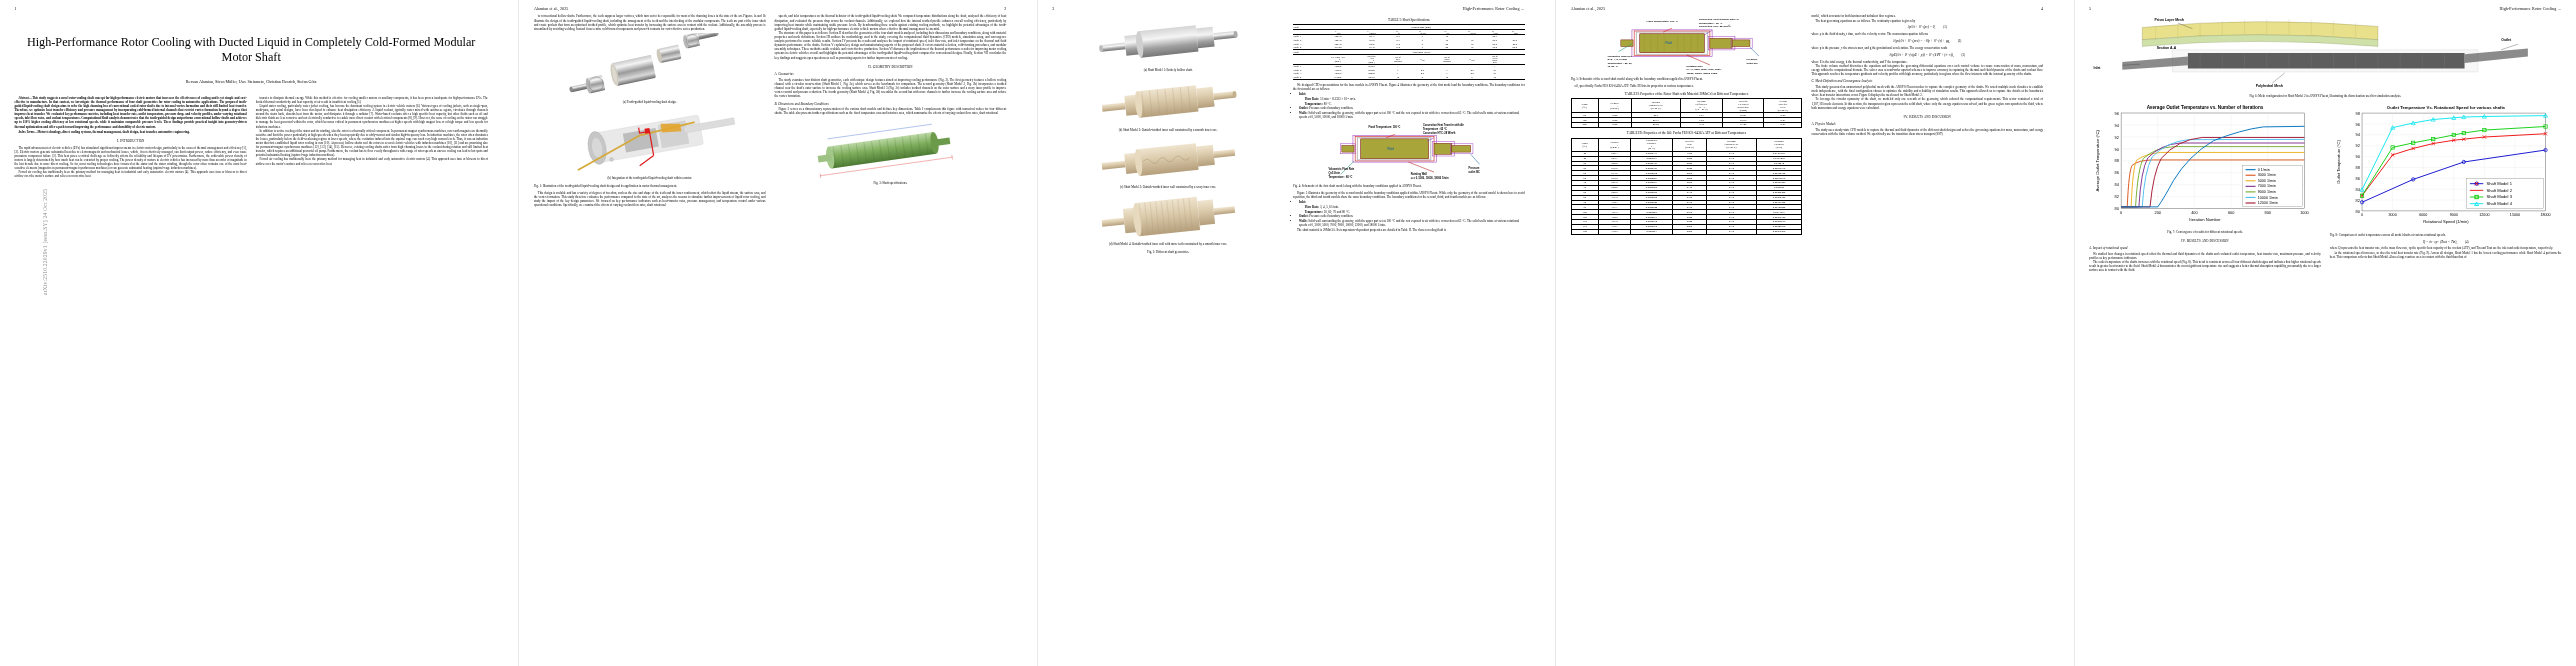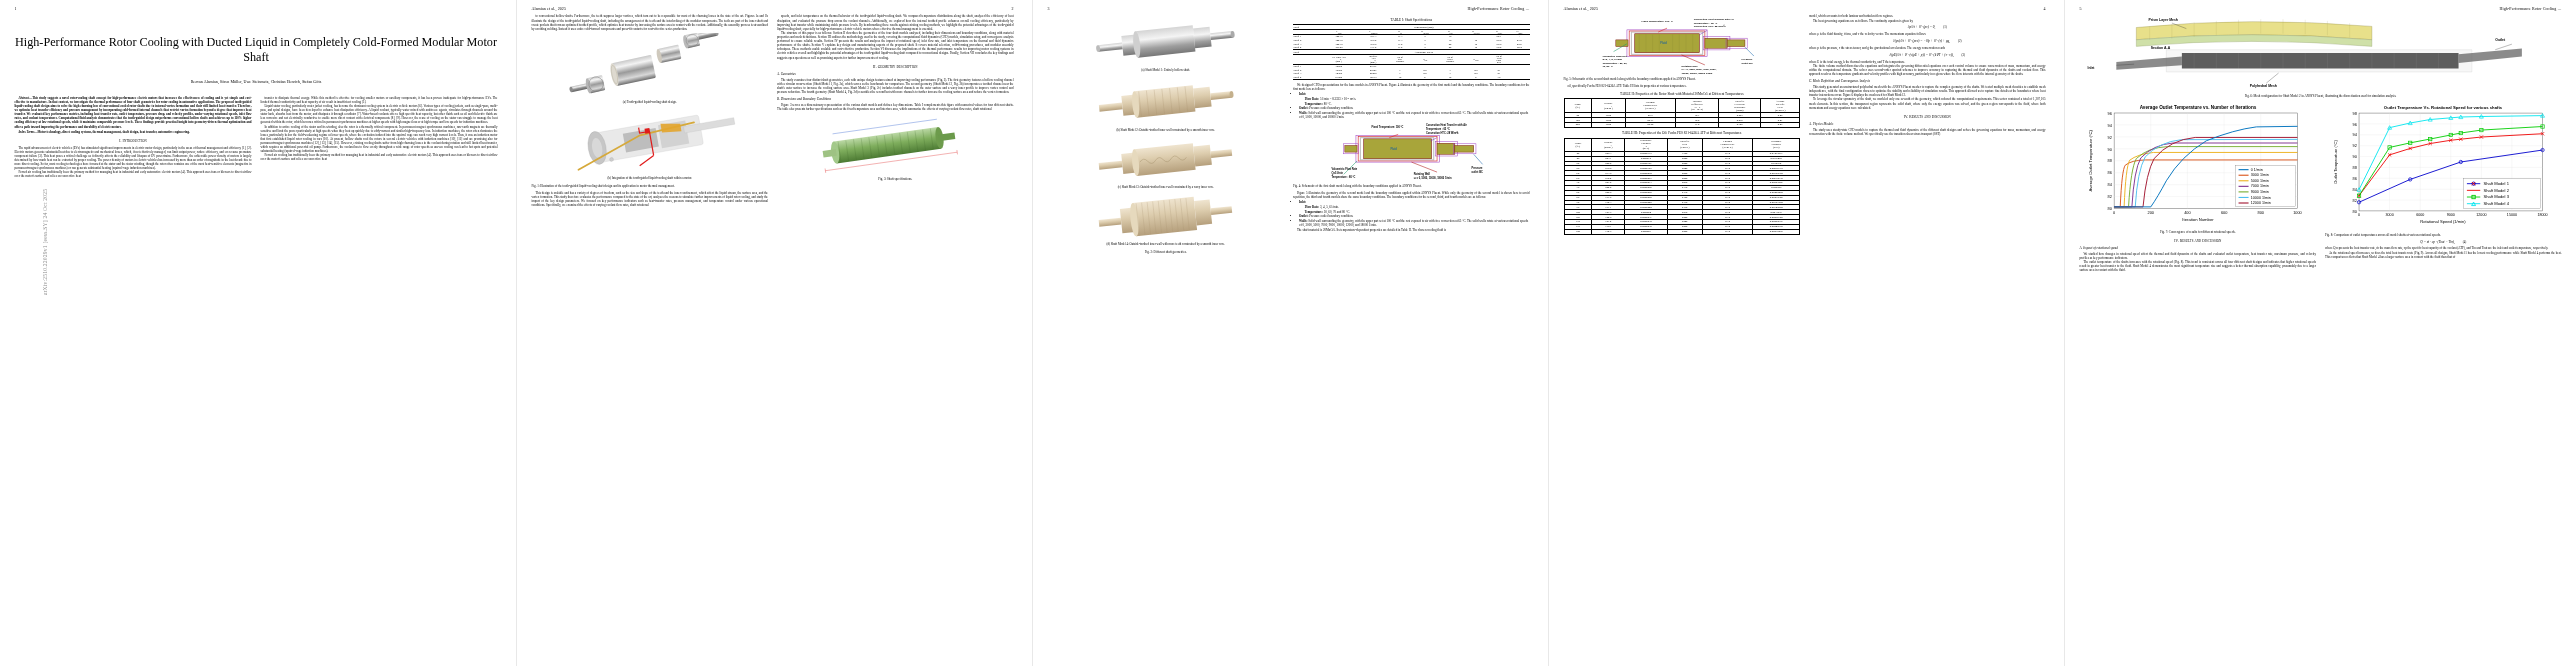--- a/index.html
+++ b/index.html
@@ -1,17 +1,17 @@
 <!DOCTYPE html>
 <html style="font-size:9px"><head>
 <meta charset="utf-8">
 <style>
   html,body{margin:0;padding:0;background:#ffffff;}
   body{width:2576px;height:667px;overflow:hidden;font-family:"Liberation Serif",serif;color:#000;}
-  .viewer{position:relative;width:2576px;height:657px;display:flex;gap:4px;background:#fff;}
+  .viewer{position:relative;width:2576px;height:657px;display:flex;gap:16px;background:#fff;}
   .page{position:relative;width:515px;height:667px;background:#fff;box-sizing:border-box;
         padding:5.6px 14.5px 4.4px 14.5px;overflow:hidden;}
   .page + .page{border-left:0.6px solid #e8e8e8;}
   .pg-head{display:flex;justify-content:space-between;align-items:baseline;font-size:4px;
            letter-spacing:0.1px;height:6.7px;margin-bottom:2.2px;}
   .pg-head .l,.pg-head .r{white-space:nowrap;}
   .cols{display:flex;gap:9px;}
   .col{width:calc(50% - 4.4px);}
   p{margin:0 0 0px 0;font-size:3.1px;line-height:1.33;text-align:justify;
     text-indent:3.9px;hyphens:auto;-webkit-hyphens:auto;}

